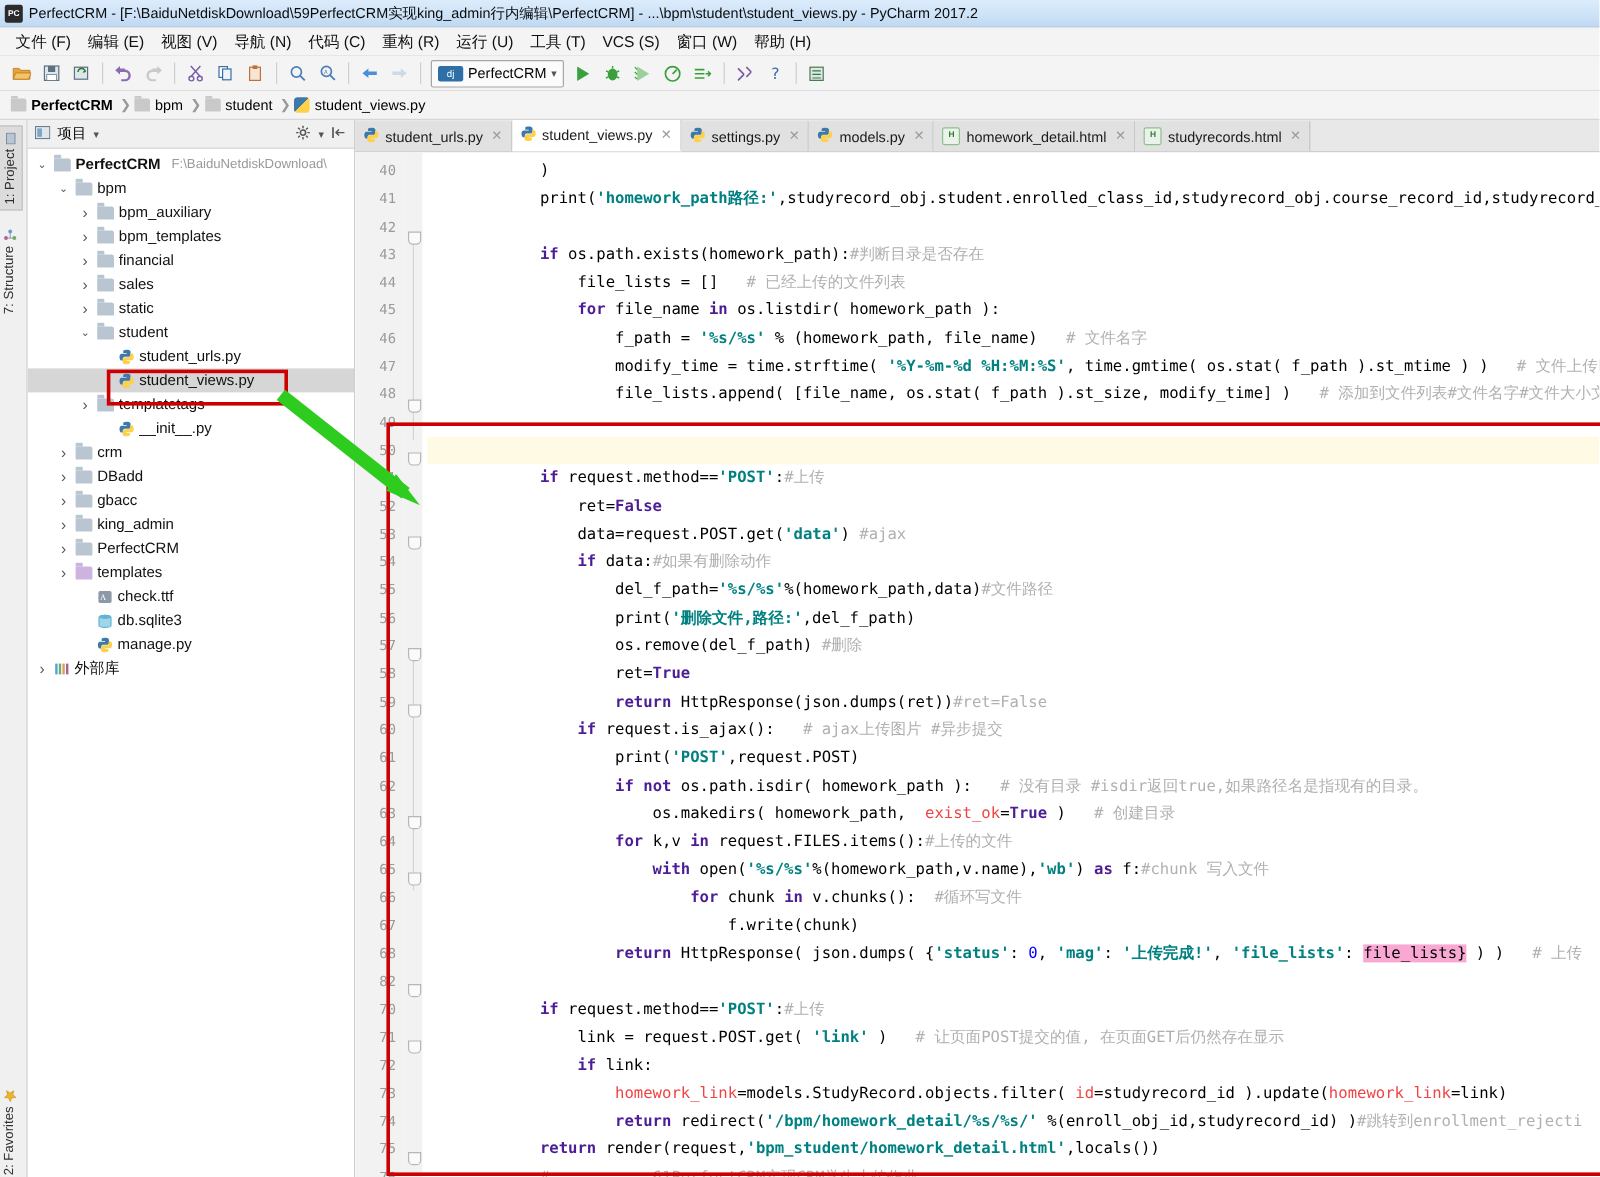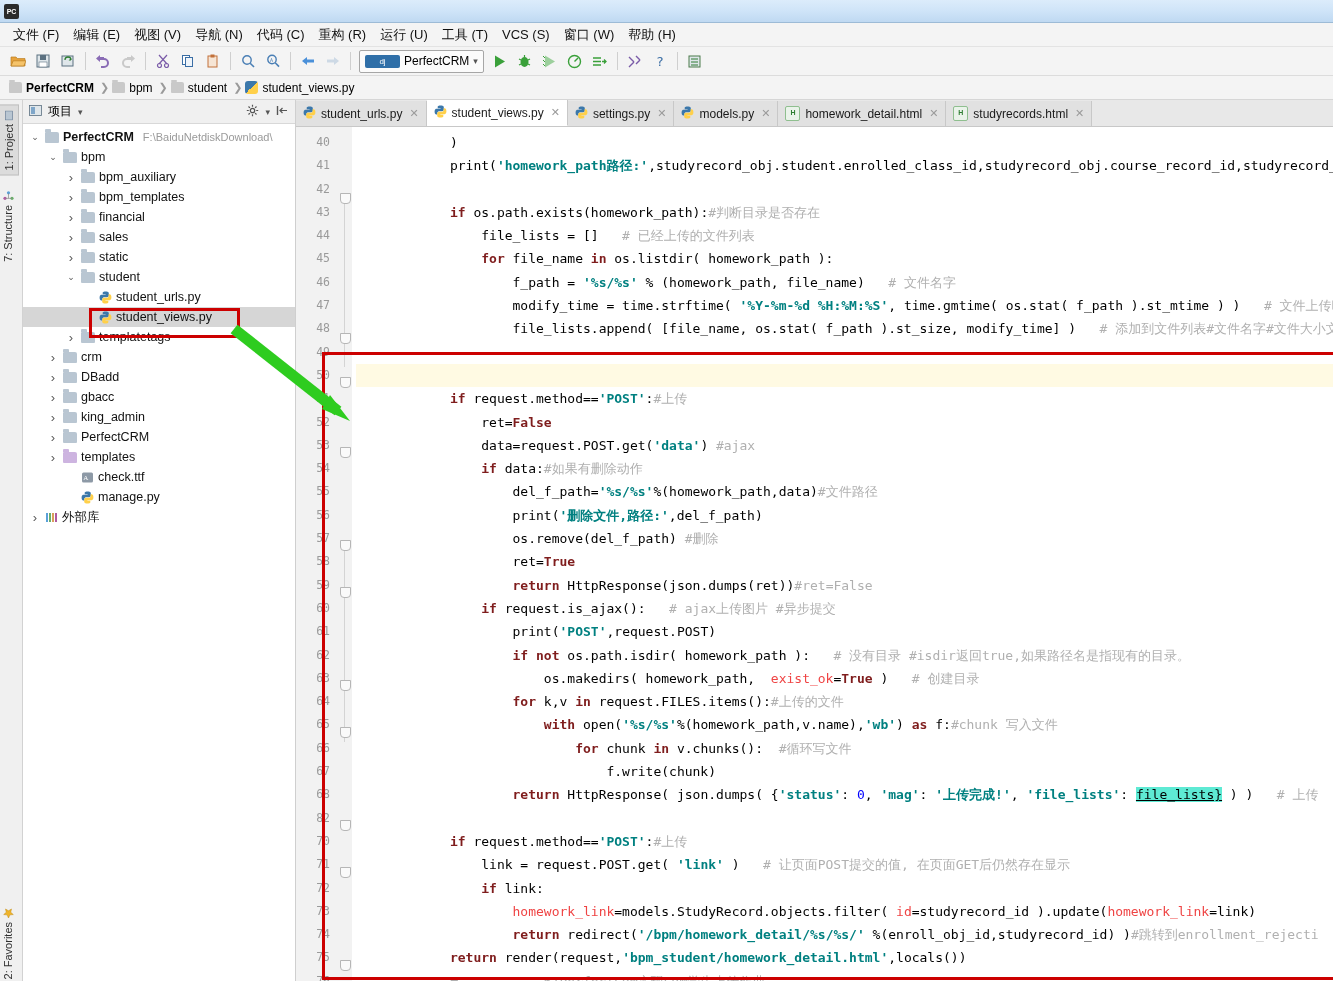--- a/index.html
+++ b/index.html
@@ -37,21 +37,21 @@
     height:28px;background:#f4f4f4;border-bottom:1px solid #dcdcdc;
     display:flex;align-items:center;padding-left:6px;gap:1px;
   }
   .tb{width:24px;height:22px;display:flex;align-items:center;justify-content:center;
       font-size:14px;line-height:1;cursor:default;}
   .tbsep{width:1px;height:18px;background:#cfcfcf;margin:0 4px;}
   .runconfig{
     height:21px;border:1px solid #a6a6a6;background:#fbfbfb;border-radius:2px;
     display:flex;align-items:center;padding:0 5px;gap:4px;margin:0 3px;font-size:12px;
   }
-  .rc-icon{width:35px;height:13px;background:#2f6fa8;border-radius:2px;color:#fff;
+  .rc-icon{width:21px;height:13px;background:#2f6fa8;border-radius:2px;color:#fff;
     font-size:8px;display:flex;align-items:center;justify-content:center;}
   .chev{font-size:9px;color:#555;}
   
   .navbar{
     height:23px;background:#f4f4f4;border-bottom:1px solid #d6d6d6;
     display:flex;align-items:center;padding-left:6px;font-size:12px;
   }
   .crumb{display:flex;align-items:center;gap:4px;padding:1px 6px 1px 3px;}
   .crumb.bold{font-weight:bold;}
   .crumb-sep{color:#9a9a9a;font-size:11px;}
@@ -126,42 +126,43 @@
   }
   .foldcol{width:16px;flex:0 0 16px;background:#f2f2f2;padding-top:4px;position:relative;}
   .code{
     flex:1;min-width:0;padding-top:4px;padding-left:4px;overflow:hidden;
     font-family:"DejaVu Sans Mono", monospace;font-size:13px;line-height:23.3px;
     white-space:pre;color:#000;
   }
   .gutter div{height:23.3px;line-height:23.3px;}
   .ln{height:23.3px;line-height:23.3px;white-space:pre;}
   .ln.hl{background:#fffae3;}
-  .kw{color:#7f1d1d;font-weight:bold;}
+  .kw{color:#4c1d95;font-weight:bold;}
   .str{color:#008080;font-weight:bold;}
   .cmt{color:#b0b0b0;}
   .num{color:#0000ff;}
   .kwarg{color:#ef4444;}
   .pl{color:#000;}
-  .hlw{background:#5eead4;text-decoration:underline;}
+  .hlw{background:#f9a8d4;}
   
   .fm{position:absolute;left:4px;width:9px;height:9px;border:1px solid #b6b6b6;background:#fafafa;}
   .fmline{position:absolute;left:8px;width:1px;background:#d4d4d4;}
   
   .redbox{
     position:absolute;border:3px solid #cc0000;pointer-events:none;
   }
   
   .greenarrow{position:absolute;pointer-events:none;}
 </style>
 </head>
 <body>
 
 <div class="titlebar">
   <div class="app-icon">PC</div>
+  <span>PerfectCRM - [F:\BaiduNetdiskDownload\59PerfectCRM实现king_admin行内编辑\PerfectCRM] - ...\bpm\student\student_views.py - PyCharm 2017.2</span>
 </div>
 
 <div class="menubar" id="menubar">
     <div class="menuitem">文件 (F)</div>
     <div class="menuitem">编辑 (E)</div>
     <div class="menuitem">视图 (V)</div>
     <div class="menuitem">导航 (N)</div>
     <div class="menuitem">代码 (C)</div>
     <div class="menuitem">重构 (R)</div>
     <div class="menuitem">运行 (U)</div>
@@ -438,20 +439,28 @@
               <path d="M6.5 0.5c-3 0-2.8 1.3-2.8 1.3v1.4h2.9v.5H2.6S.6 3.4.6 6.5s1.8 3 1.8 3h1V8s-.06-1.8 1.8-1.8h2.9s1.7.03 1.7-1.65V2.2S10 .5 6.5.5z" fill="#3c78aa"></path>
               <path d="M6.5 12.5c3 0 2.8-1.3 2.8-1.3V9.8H6.4v-.5h3.9s2.1.1 2.1-3-1.8-3-1.8-3h-1V5s.06 1.8-1.8 1.8H4.9s-1.7-.03-1.7 1.65v2.35s-.2 1.7 3.3 1.7z" fill="#ffd04a"></path>
             </svg></span>
           <span class="nodelabel">student_views.py</span>
         </div>
         <div class="node" style="padding-left: 42px;">
           <span class="arrow" style="font-size: 13px;">›</span>
           <span class="fold"></span>
           <span class="nodelabel">templatetags</span>
         </div>
+        <div class="node" style="padding-left: 60px;">
+          <span class="arrow none"></span>
+          <span class="file-ico"><svg width="13" height="13" viewBox="0 0 13 13">
+              <path d="M6.5 0.5c-3 0-2.8 1.3-2.8 1.3v1.4h2.9v.5H2.6S.6 3.4.6 6.5s1.8 3 1.8 3h1V8s-.06-1.8 1.8-1.8h2.9s1.7.03 1.7-1.65V2.2S10 .5 6.5.5z" fill="#3c78aa"></path>
+              <path d="M6.5 12.5c3 0 2.8-1.3 2.8-1.3V9.8H6.4v-.5h3.9s2.1.1 2.1-3-1.8-3-1.8-3h-1V5s.06 1.8-1.8 1.8H4.9s-1.7-.03-1.7 1.65v2.35s-.2 1.7 3.3 1.7z" fill="#ffd04a"></path>
+            </svg></span>
+          <span class="nodelabel">__init__.py</span>
+        </div>
         <div class="node" style="padding-left: 24px;">
           <span class="arrow" style="font-size: 13px;">›</span>
           <span class="fold"></span>
           <span class="nodelabel">crm</span>
         </div>
         <div class="node" style="padding-left: 24px;">
           <span class="arrow" style="font-size: 13px;">›</span>
           <span class="fold"></span>
           <span class="nodelabel">DBadd</span>
         </div>
@@ -475,20 +484,29 @@
           <span class="fold purple"></span>
           <span class="nodelabel">templates</span>
         </div>
         <div class="node" style="padding-left: 42px;">
           <span class="arrow none"></span>
           <span class="file-ico"><svg width="13" height="13" viewBox="0 0 13 13">
               <rect x="1" y="1.5" width="11" height="10" rx="1.5" fill="#8d99a6"></rect>
               <text x="2.3" y="9.3" font-size="7" fill="#fff" font-family="serif">A</text>
             </svg></span>
           <span class="nodelabel">check.ttf</span>
+        </div>
+        <div class="node" style="padding-left: 42px;">
+          <span class="arrow none"></span>
+          <span class="file-ico"><svg width="13" height="13" viewBox="0 0 13 13">
+              <ellipse cx="6.5" cy="3" rx="5" ry="1.8" fill="#62b4d8"></ellipse>
+              <path d="M1.5 3v7c0 1 2.2 1.8 5 1.8s5-.8 5-1.8V3" fill="#9fd6ea" stroke="#62b4d8"></path>
+              <ellipse cx="6.5" cy="3" rx="5" ry="1.8" fill="#62b4d8"></ellipse>
+            </svg></span>
+          <span class="nodelabel">db.sqlite3</span>
         </div>
         <div class="node" style="padding-left: 42px;">
           <span class="arrow none"></span>
           <span class="file-ico"><svg width="13" height="13" viewBox="0 0 13 13">
               <path d="M6.5 0.5c-3 0-2.8 1.3-2.8 1.3v1.4h2.9v.5H2.6S.6 3.4.6 6.5s1.8 3 1.8 3h1V8s-.06-1.8 1.8-1.8h2.9s1.7.03 1.7-1.65V2.2S10 .5 6.5.5z" fill="#3c78aa"></path>
               <path d="M6.5 12.5c3 0 2.8-1.3 2.8-1.3V9.8H6.4v-.5h3.9s2.1.1 2.1-3-1.8-3-1.8-3h-1V5s.06 1.8-1.8 1.8H4.9s-1.7-.03-1.7 1.65v2.35s-.2 1.7 3.3 1.7z" fill="#ffd04a"></path>
             </svg></span>
           <span class="nodelabel">manage.py</span>
         </div>
         <div class="node" style="padding-left: 6px;">

